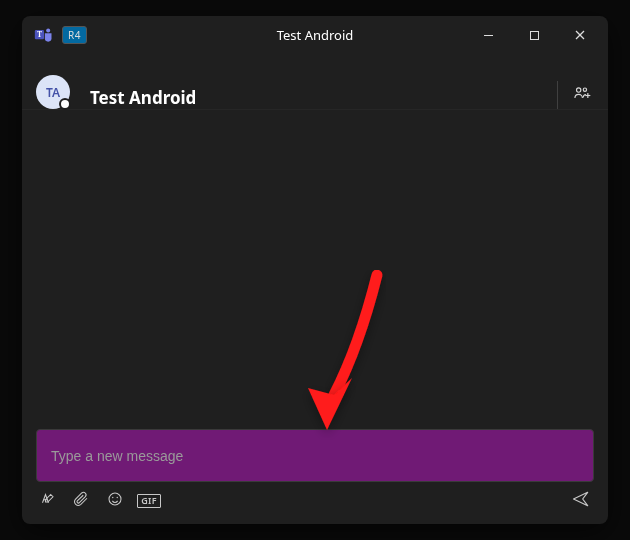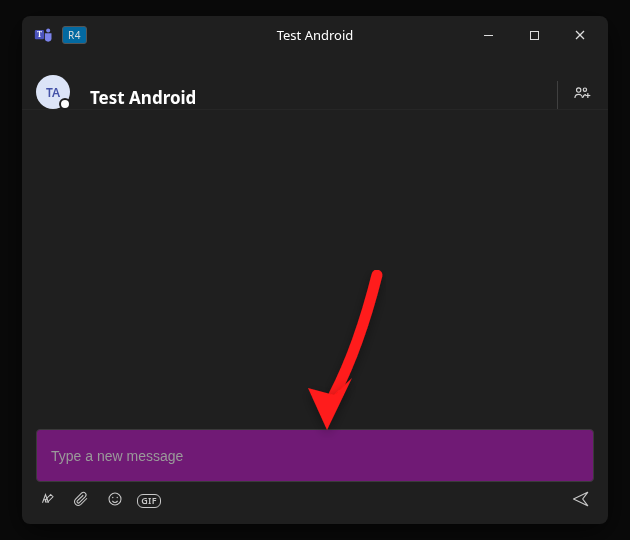--- a/index.html
+++ b/index.html
@@ -166,21 +166,21 @@
     gap: 16px;
     color: #c8c8c8;
   }
   .toolbar-icon {
     width: 18px; height: 18px;
     display: flex; align-items: center; justify-content: center;
   }
   .gif-chip {
     font-size: 9px;
     border: 1.2px solid #c8c8c8;
-    border-radius: 6px;
+    border-radius: 1px;
     padding: 0 3px;
     line-height: 12px;
     font-weight: 600;
     letter-spacing: 0.3px;
   }
   .send-btn {
     margin-left: auto;
     width: 22px; height: 22px;
     display: flex; align-items: center; justify-content: center;
     color: #c8c8c8;

